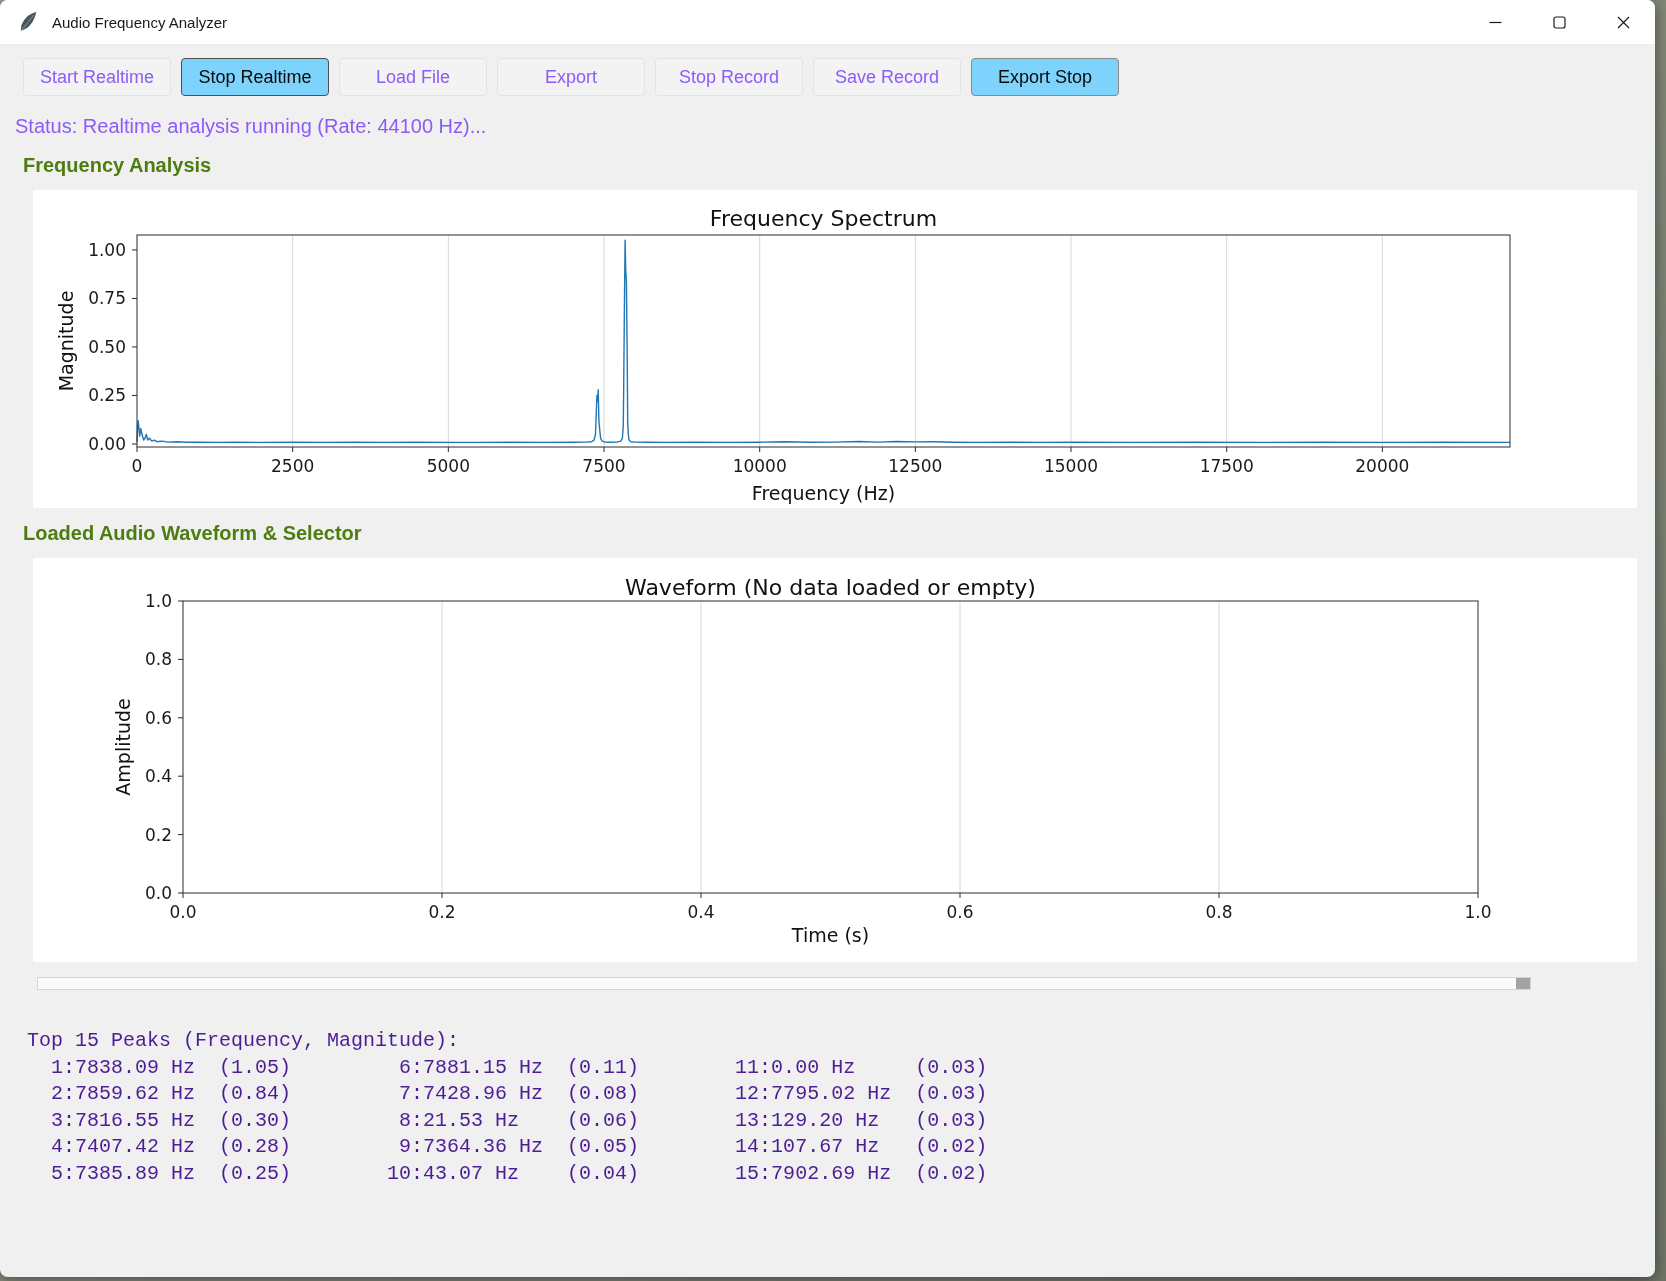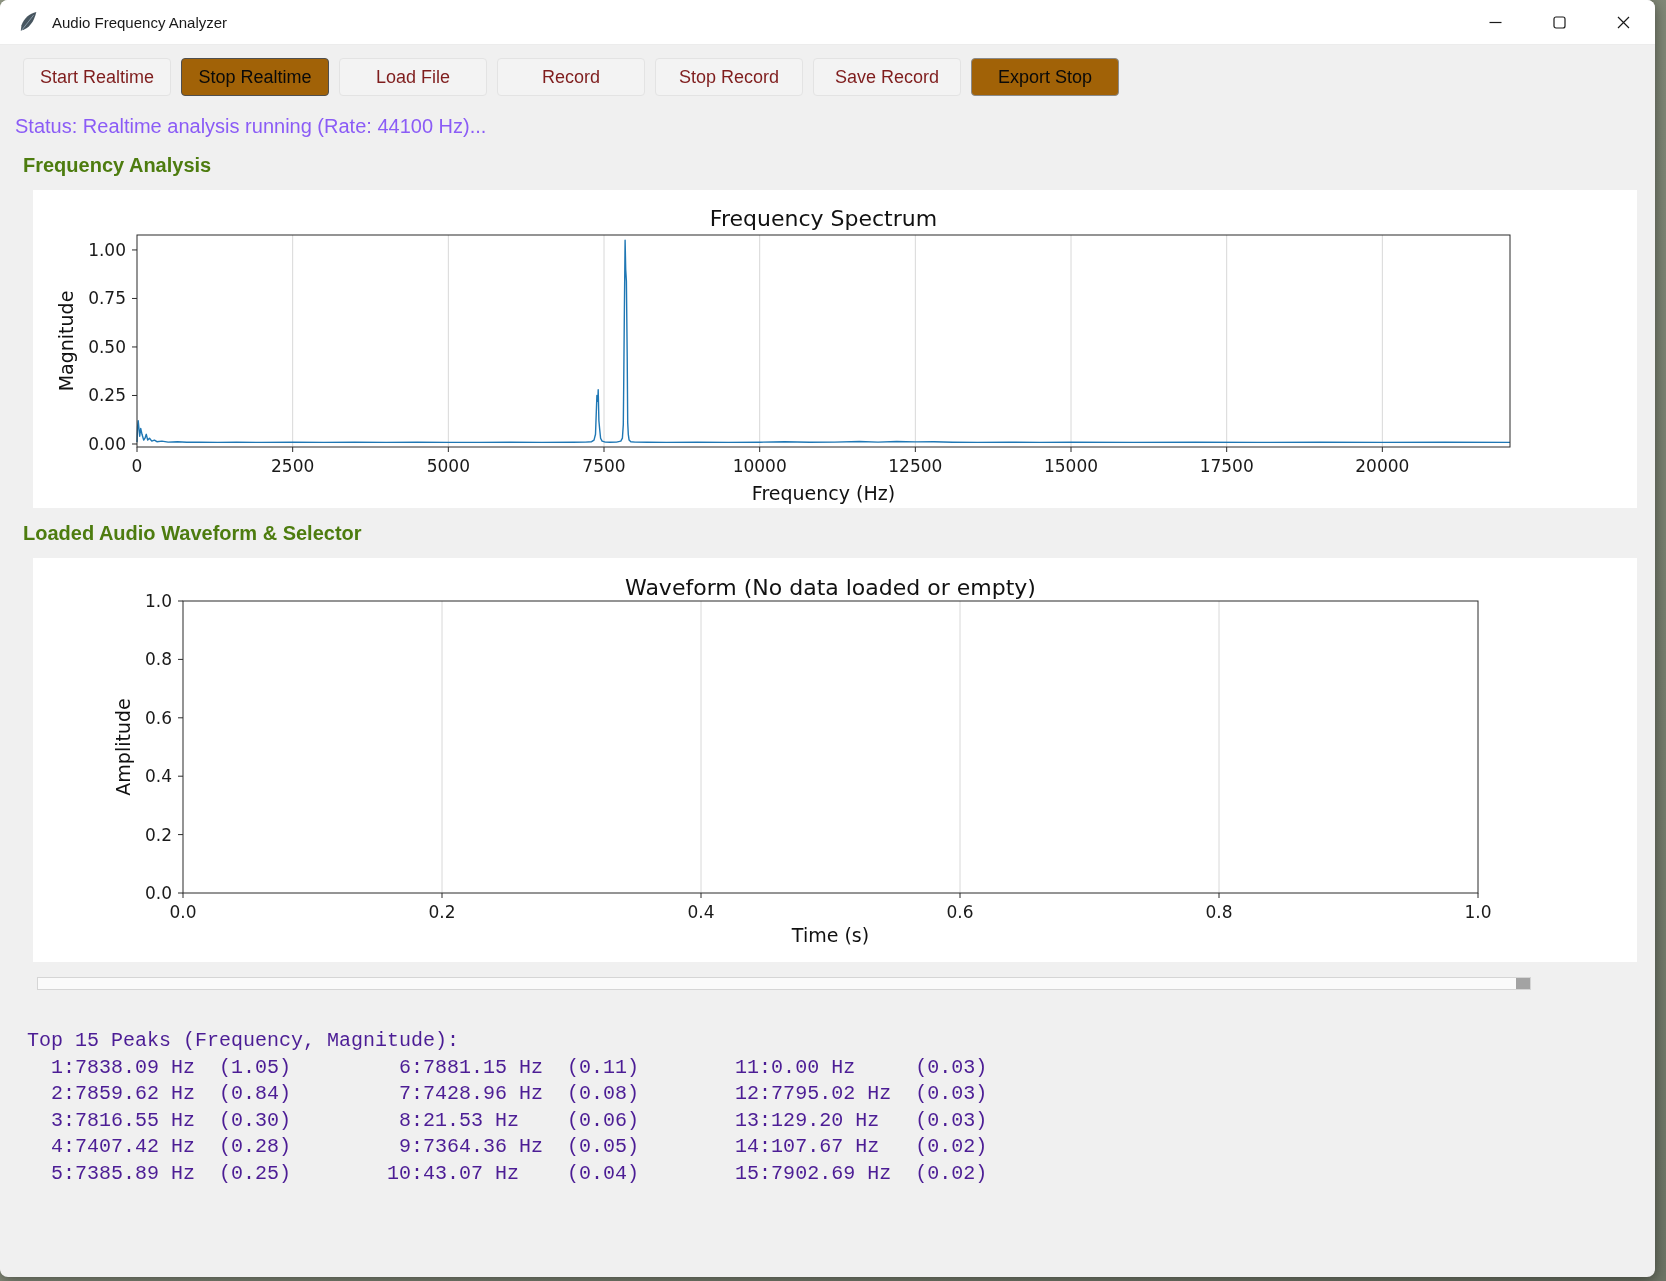--- a/index.html
+++ b/index.html
@@ -28,22 +28,22 @@
     background:transparent; border:none; cursor:default;
   }
   
   #toolbar { position:absolute; left:23px; top:58px; display:flex; gap:10px; }
   .btn {
     min-width:148px; height:38px; padding:0 14px;
     display:inline-flex; align-items:center; justify-content:center;
     font-family:"Liberation Sans",sans-serif; font-size:18px;
     border-radius:4px; cursor:default;
   }
-  .btn.off { background:#f3f3f3; border:1px solid #e3e3e3; color:#7f1d1d; }
-  .btn.on  { background:#a16207; border:1px solid #8a8a8a; color:#0a0a0a; }
+  .btn.off { background:#f3f3f3; border:1px solid #e3e3e3; color:#8b5cf6; }
+  .btn.on  { background:#7dd3fc; border:1px solid #8a8a8a; color:#0a0a0a; }
   .btn.on.focused { border:1px solid #4f4f4f; }
   
   #status-text { position:absolute; left:15px; top:115px; font-size:20px; color:#8b5cf6; }
   .section-label { position:absolute; left:23px; font-size:20px; font-weight:bold; color:#4d7c0f; }
   #sec1-label { top:154px; }
   #sec2-label { top:522px; }
   
   .figure { position:absolute; left:33px; background:#ffffff; }
   #figure-spectrum { top:190px; width:1604px; height:318px; }
   #figure-waveform { top:558px; width:1604px; height:404px; }
@@ -89,21 +89,21 @@
             <path d="M1 1 L12 12 M12 1 L1 12" stroke="#1a1a1a" stroke-width="1.2"></path>
           </svg>
       </button>
     </div>
   </div>
 
   <div id="toolbar">
     <button class="btn off">Start Realtime</button>
     <button class="btn on focused">Stop Realtime</button>
     <button class="btn off">Load File</button>
-    <button class="btn off">Record</button>
+    <button class="btn off">Export</button>
     <button class="btn off">Stop Record</button>
     <button class="btn off">Save Record</button>
     <button class="btn on">Export Stop</button>
   </div>
 
   <div id="status-text">Status: Realtime analysis running (Rate: 44100 Hz)...</div>
 
   <div id="sec1-label" class="section-label">Frequency Analysis</div>
   <div id="figure-spectrum" class="figure"><svg width="1604" height="318" font-family="&quot;DejaVu Sans&quot;, sans-serif">
         <line x1="259.66893424036283" y1="45" x2="259.66893424036283" y2="257" stroke="#d8d8d8" stroke-width="1"></line>

